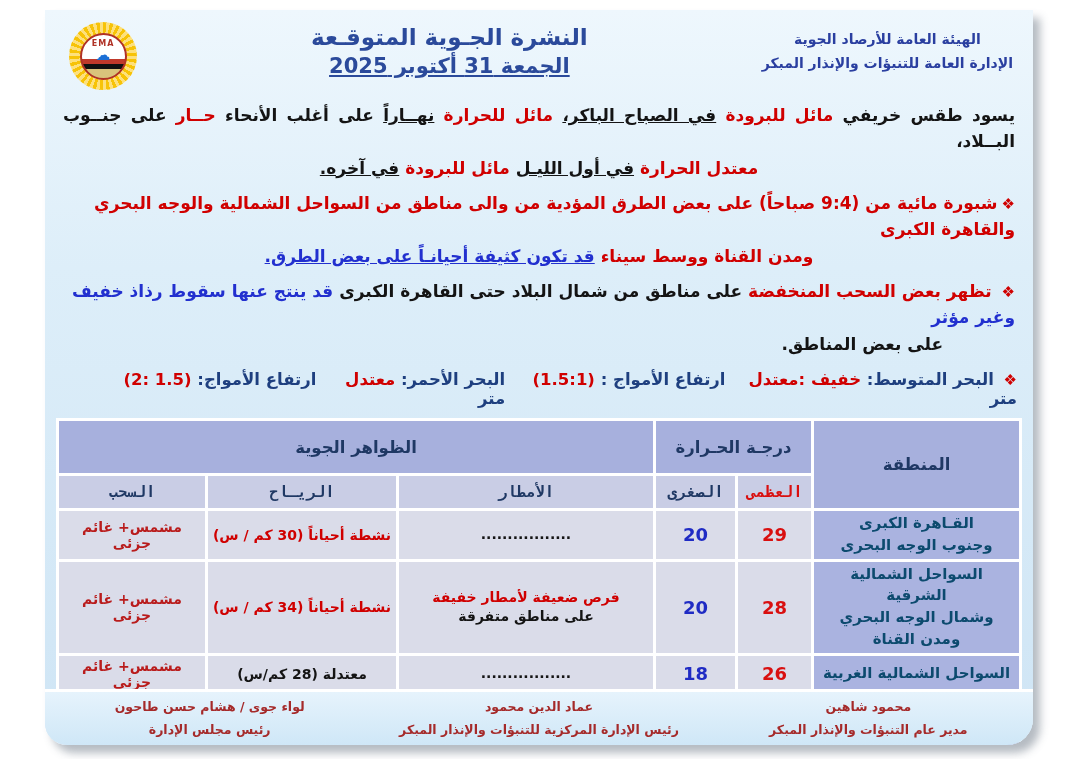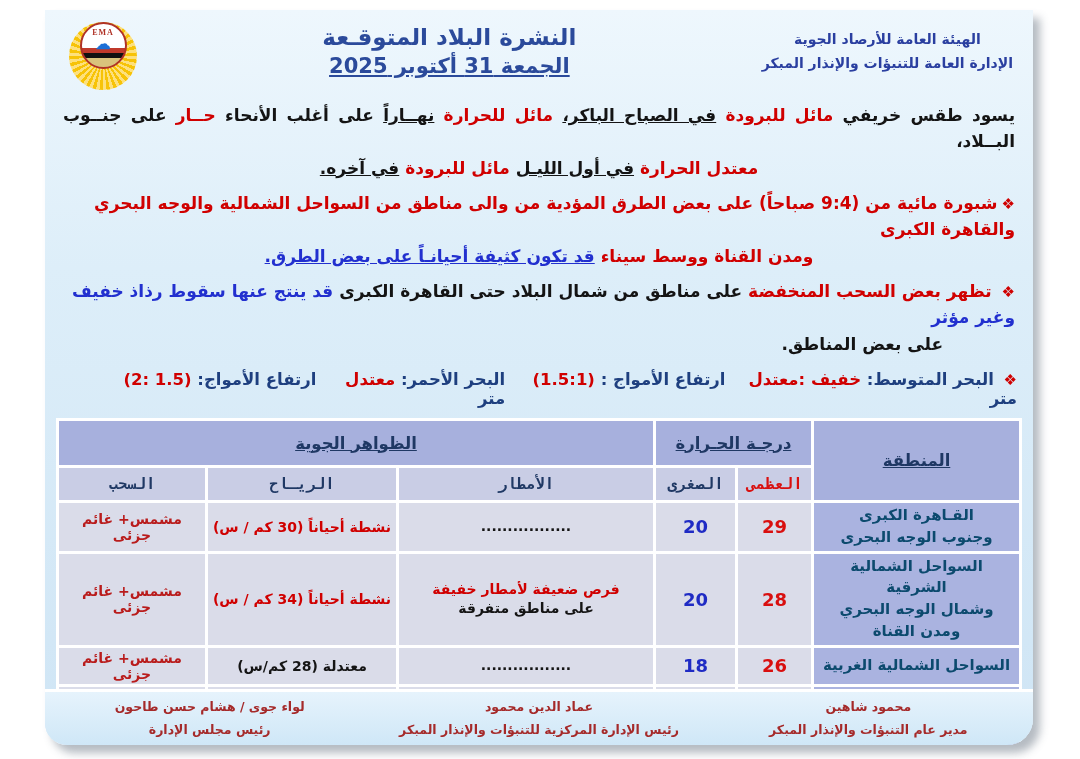--- a/index.html
+++ b/index.html
@@ -19,21 +19,21 @@
 
   
   .hdr { display:flex; align-items:flex-start; justify-content:space-between; padding:8px 20px 0 24px; height:88px; }
   .org { text-align:center; color:#2a3fa0; font-size:14px; line-height:1.7; padding-top:10px; }
   .title-block { text-align:center; color:#2b4a9b; padding-top:6px; }
   .title { font-size:23px; letter-spacing:.5px; }
   .date  { font-size:21px; text-decoration:underline; margin-top:4px; }
 
   .logo { width:68px; height:68px; border-radius:50%; margin-top:4px;
     background:repeating-conic-gradient(from 0deg, #f7c307 0deg 6deg, #fde07c 6deg 12deg);
-    display:flex; align-items:flex-start; justify-content:center; flex:0 0 auto;font-family:Liberation Serif, serif; }
+    display:flex; align-items:center; justify-content:center; flex:0 0 auto; }
   .logo-inner { width:47px; height:47px; border-radius:50%; border:2px solid #b03226; overflow:hidden; text-align:center;
     background:linear-gradient(180deg,#ffffff 0%, #ffffff 56%, #c0392b 56% 68%, #111111 68% 80%, #d9c37c 80% 100%); }
   .logo-ema { font-size:8px; color:#b03226; line-height:1; margin-top:5px; letter-spacing:1px; }
   .logo-cloud { font-size:15px; color:#1b6fd6; line-height:1; }
 
   
   .summary { padding:4px 18px 0 18px; font-size:17px; line-height:1.55; }
   .para { margin-bottom:9px; }
   .l-just { text-align:justify; text-align-last:justify; }
   .l-center { text-align:center; }
@@ -59,42 +59,42 @@
   .hl { background:#c9cde5; color:#1f3864; font-size:15.5px; }
   .hl-max { color:#d90f0f; }
   td.zone { background:#aab3e0; color:#0c4a6e; font-size:15px; white-space:pre-line; line-height:1.45; }
   td.cell { background:#dadce9; font-size:14px; }
   td.tmax { color:#d90f0f; font-size:18px; }
   td.tmin { color:#1f2bc4; font-size:18px; }
   td.rain { color:#141414; white-space:pre-line; line-height:1.4; }
   td.clouds { color:#b91c1c; }
   tr.r1 td{ height:44px; } tr.r2 td{ height:72px; } tr.r3 td{ height:30px; }
   tr.r4 td{ height:42px; }
-  tr.h1 th{ height:44px;text-decoration:underline; } tr.h2 th{ height:32px;font-family:Liberation Mono, monospace; }
+  tr.h1 th{ height:52px; } tr.h2 th{ height:32px;font-family:Liberation Mono, monospace; }
 
   
   .footer { position:absolute; left:0; right:0; bottom:0; height:56px;
     border-top:3px solid #ffffff;
     background:linear-gradient(180deg,#e6f3fc 0%, #cfe7f7 100%);
     display:flex; align-items:center; color:#a52a2a; font-size:12.5px; text-align:center; }
   .sig { flex:1; line-height:1.8; }
 </style>
 </head>
 <body>
 
 <div class="page">
   <div class="panel">
 
     <div class="hdr">
       <div class="org">
         <div>الهيئة العامة للأرصاد الجوية</div>
         <div>الإدارة العامة للتنبؤات والإنذار المبكر</div>
       </div>
       <div class="title-block">
-        <div class="title">النشرة البلاد المتوقـعة</div>
+        <div class="title">النشرة الجـوية المتوقـعة</div>
         <div class="date">الجمعة 31 أكتوبر 2025</div>
       </div>
       <div class="logo">
         <div class="logo-inner">
           <div class="logo-ema">EMA</div>
           <div class="logo-cloud">☁</div>
         </div>
       </div>
     </div>
 

